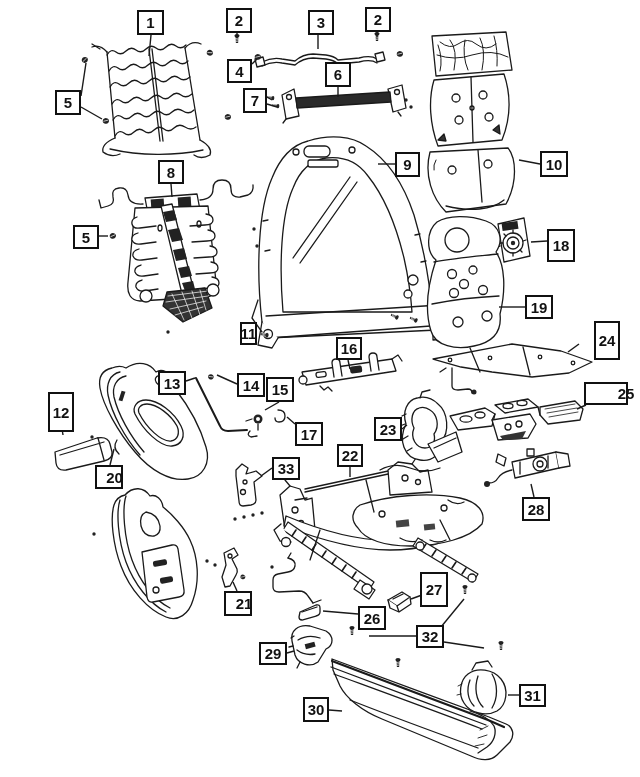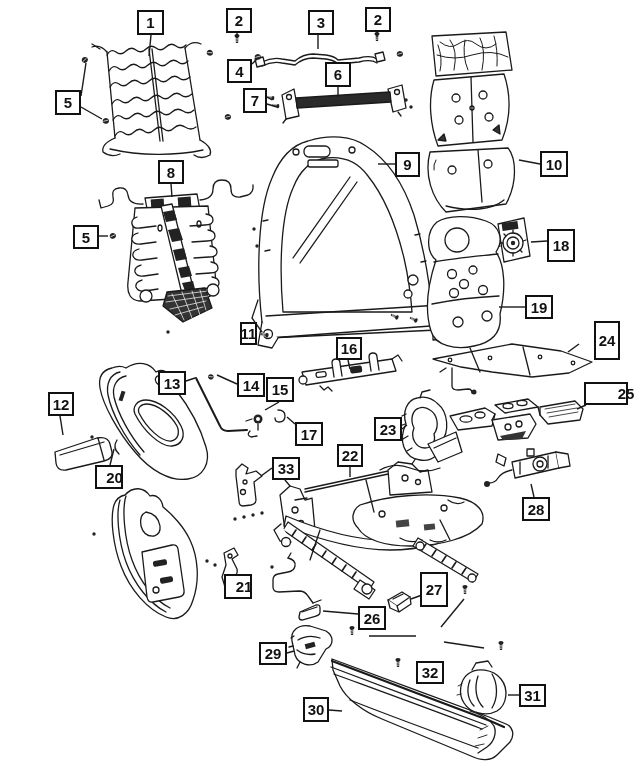--- a/index.html
+++ b/index.html
@@ -419,31 +419,31 @@
       <div class="callout" style="left: 158px; top: 160px; width: 26px; height: 24px; border-color: rgb(17, 17, 17);">8</div>
       <div class="callout" style="left: 73px; top: 225px; width: 26px; height: 24px; border-color: rgb(17, 17, 17);">5</div>
       <div class="callout" style="left: 395px; top: 152px; width: 25px; height: 25px; border-color: rgb(17, 17, 17);">9</div>
       <div class="callout" style="left: 540px; top: 151px; width: 28px; height: 26px; border-color: rgb(17, 17, 17);">10</div>
       <div class="callout" style="left: 240px; top: 303px; width: 17px; height: 23px; border-color: rgb(17, 17, 17); margin-top: 19px;">11</div>
       <div class="callout" style="left: 336px; top: 337px; width: 26px; height: 23px; border-color: rgb(17, 17, 17);">16</div>
       <div class="callout" style="left: 158px; top: 371px; width: 28px; height: 24px; border-color: rgb(17, 17, 17);">13</div>
       <div class="callout" style="left: 237px; top: 373px; width: 28px; height: 24px; border-color: rgb(17, 17, 17);">14</div>
       <div class="callout" style="left: 266px; top: 377px; width: 28px; height: 25px; border-color: rgb(17, 17, 17);">15</div>
       <div class="callout" style="left: 295px; top: 422px; width: 28px; height: 24px; border-color: rgb(17, 17, 17);">17</div>
-      <div class="callout" style="left: 48px; top: 392px; width: 26px; height: 24px; border-color: rgb(17, 17, 17);">12</div>
+      <div class="callout" style="left: 48px; top: 392px; width: 26px; height: 40px; border-color: rgb(17, 17, 17);">12</div>
       <div class="callout" style="left: 95px; top: 465px; width: 28px; height: 24px; border-color: rgb(17, 17, 17); padding-left: 11px;">20</div>
       <div class="callout" style="left: 337px; top: 444px; width: 26px; height: 23px; border-color: rgb(17, 17, 17);">22</div>
       <div class="callout" style="left: 374px; top: 417px; width: 28px; height: 24px; border-color: rgb(17, 17, 17);">23</div>
       <div class="callout" style="left: 272px; top: 457px; width: 28px; height: 23px; border-color: rgb(17, 17, 17);">33</div>
       <div class="callout" style="left: 547px; top: 229px; width: 28px; height: 33px; border-color: rgb(17, 17, 17);">18</div>
       <div class="callout" style="left: 525px; top: 295px; width: 28px; height: 24px; border-color: rgb(17, 17, 17);">19</div>
       <div class="callout" style="left: 574px; top: 321px; width: 26px; height: 39px; border-color: rgb(17, 17, 17); margin-left: 20px;">24</div>
       <div class="callout" style="left: 584px; top: 382px; width: 26px; height: 23px; border-color: rgb(17, 17, 17); padding-left: 40px;">25</div>
       <div class="callout" style="left: 522px; top: 497px; width: 28px; height: 24px; border-color: rgb(17, 17, 17);">28</div>
-      <div class="callout" style="left: 224px; top: 574px; width: 28px; height: 25px; border-color: rgb(17, 17, 17); padding-left: 12px;">21</div>
+      <div class="callout" style="left: 224px; top: 591px; width: 28px; height: 25px; border-color: rgb(17, 17, 17); padding-left: 12px;">21</div>
       <div class="callout" style="left: 358px; top: 606px; width: 28px; height: 24px; border-color: rgb(17, 17, 17);">26</div>
       <div class="callout" style="left: 420px; top: 572px; width: 28px; height: 35px; border-color: rgb(17, 17, 17);">27</div>
-      <div class="callout" style="left: 416px; top: 661px; width: 28px; height: 23px; border-color: rgb(17, 17, 17);">32</div>
+      <div class="callout" style="left: 416px; top: 625px; width: 28px; height: 23px; border-color: rgb(17, 17, 17);">32</div>
       <div class="callout" style="left: 259px; top: 642px; width: 28px; height: 23px; border-color: rgb(17, 17, 17);">29</div>
       <div class="callout" style="left: 303px; top: 697px; width: 26px; height: 25px; border-color: rgb(17, 17, 17);">30</div>
       <div class="callout" style="left: 519px; top: 684px; width: 27px; height: 23px; border-color: rgb(17, 17, 17);">31</div>
     </div>
 </div>
 
 </body></html>

